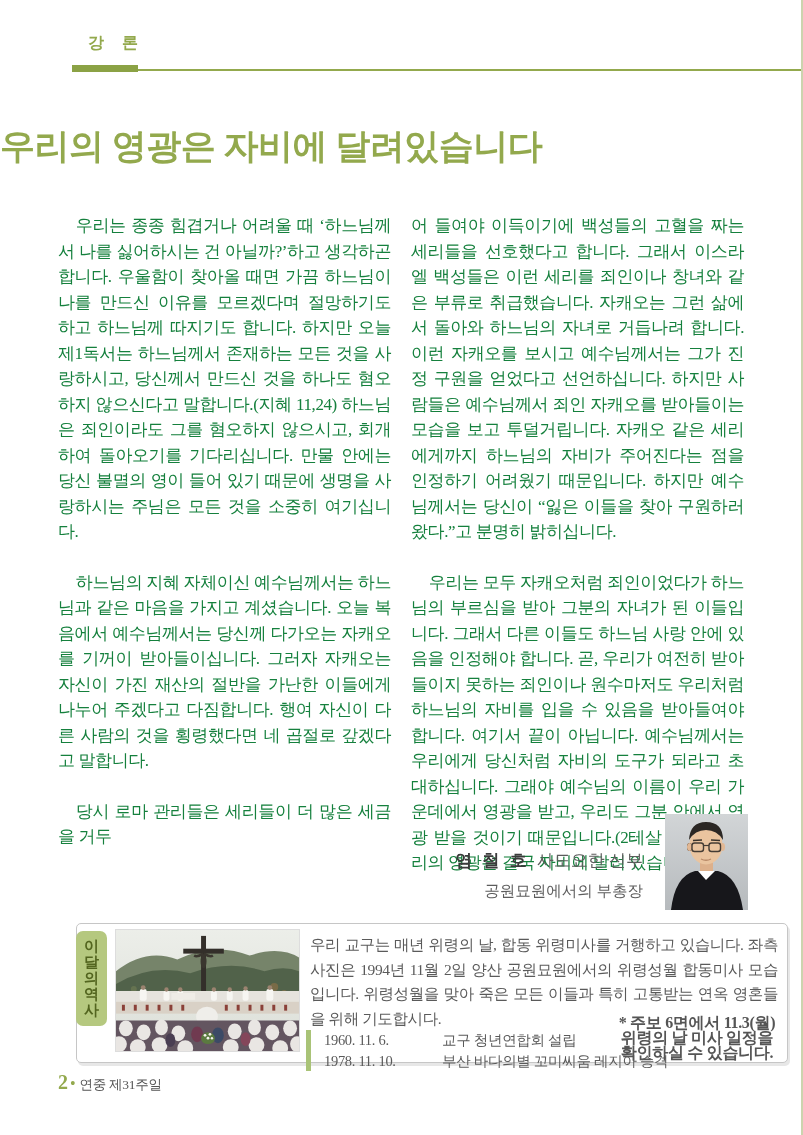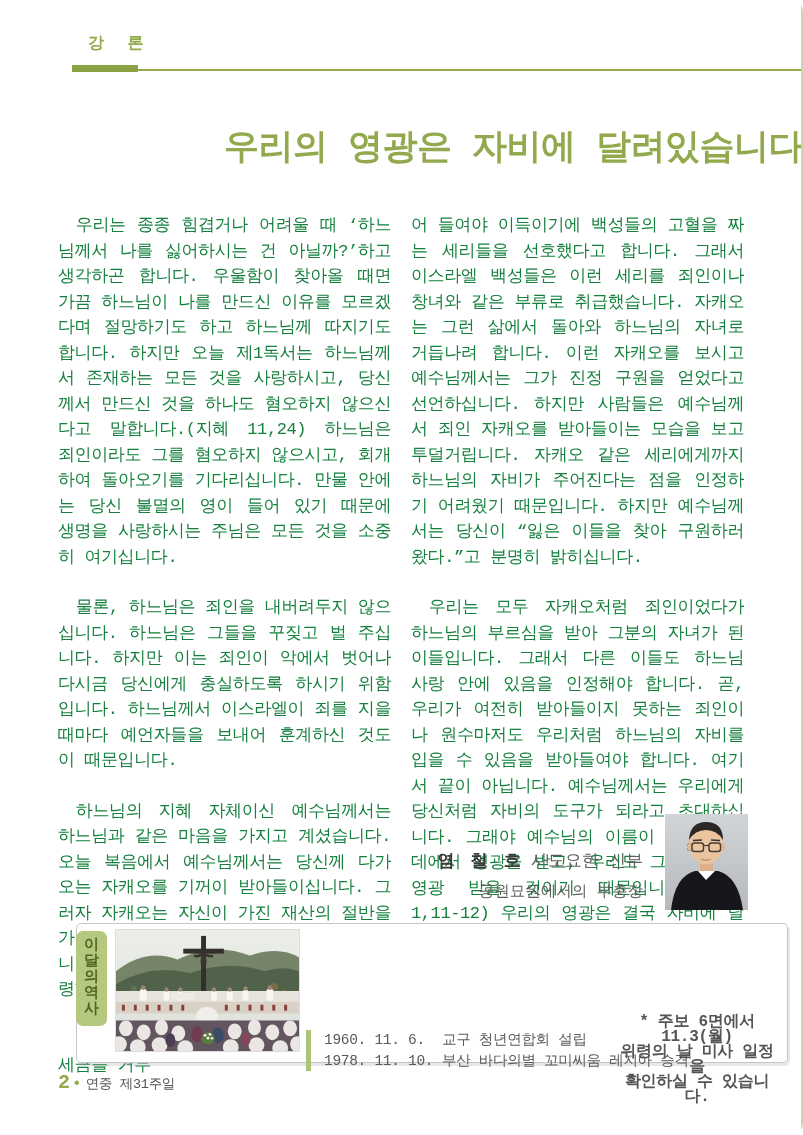--- a/index.html
+++ b/index.html
@@ -2,24 +2,23 @@
 <html><head>
 <meta charset="utf-8">
 <style>
   * { margin: 0; padding: 0; box-sizing: border-box; }
   html, body { background: #ffffff; }
   .page {
     position: relative;
     width: 803px;
     height: 1135px;
     background: #ffffff;
-    font-family: Liberation Mono, monospace;
+    font-family: Liberation Serif, serif;
     overflow: hidden;
     margin: 0 auto;
-    border-radius: 12px;
   }
   
   .section-tag {
     position: absolute;
     left: 88px; top: 33px;
     font-size: 16px;
     font-weight: 700;
     color: #93a94d;
     letter-spacing: 7px;
   }
@@ -33,21 +32,21 @@
     position: absolute;
     left: 72px; top: 65px;
     width: 66px; height: 7px;
     background: #8ba245;
   }
   
   .title {
     position: absolute;
     top: 123px; left: 0;
     width: 100%;
-    text-align: right;
+    text-align: left;
     font-size: 35px;
     font-weight: 800;
     color: #93a94d;
     letter-spacing: -0.5px;
   }
   
   .col {
     position: absolute;
     top: 213px;
     width: 333px;
@@ -180,21 +179,20 @@
 <div class="page">
 
   <div class="section-tag">강 론</div>
   <div class="rule-thin"></div>
   <div class="rule-thick"></div>
 
   <h1 class="title">우리의 영광은 자비에 달려있습니다</h1>
 
   <div class="col col-left">
     <p>우리는 종종 힘겹거나 어려울 때 ‘하느님께서 나를 싫어하시는 건 아닐까?’하고 생각하곤 합니다. 우울함이 찾아올 때면 가끔 하느님이 나를 만드신 이유를 모르겠다며 절망하기도 하고 하느님께 따지기도 합니다. 하지만 오늘 제1독서는 하느님께서 존재하는 모든 것을 사랑하시고, 당신께서 만드신 것을 하나도 혐오하지 않으신다고 말합니다.(지혜 11,24) 하느님은 죄인이라도 그를 혐오하지 않으시고, 회개하여 돌아오기를 기다리십니다. 만물 안에는 당신 불멸의 영이 들어 있기 때문에 생명을 사랑하시는 주님은 모든 것을 소중히 여기십니다.</p>
-    <p>물론, 하느님은 죄인을 내버려두지 않으십니다. 하느님은 그들을 꾸짖고 벌 주십니다. 하지만 이는 죄인이 악에서 벗어나 다시금 당신에게 충실하도록 하시기 위함입니다. 하느님께서 이스라엘이 죄를 지을 때마다 예언자들을 보내어 훈계하신 것도 이 때문입니다.</p>
     <p>하느님의 지혜 자체이신 예수님께서는 하느님과 같은 마음을 가지고 계셨습니다. 오늘 복음에서 예수님께서는 당신께 다가오는 자캐오를 기꺼이 받아들이십니다. 그러자 자캐오는 자신이 가진 재산의 절반을 가난한 이들에게 나누어 주겠다고 다짐합니다. 행여 자신이 다른 사람의 것을 횡령했다면 네 곱절로 갚겠다고 말합니다.</p>
     <p>당시 로마 관리들은 세리들이 더 많은 세금을 거두</p>
   </div>
 
   <div class="col col-right">
     <p style="text-indent:0;">어 들여야 이득이기에 백성들의 고혈을 짜는 세리들을 선호했다고 합니다. 그래서 이스라엘 백성들은 이런 세리를 죄인이나 창녀와 같은 부류로 취급했습니다. 자캐오는 그런 삶에서 돌아와 하느님의 자녀로 거듭나려 합니다. 이런 자캐오를 보시고 예수님께서는 그가 진정 구원을 얻었다고 선언하십니다. 하지만 사람들은 예수님께서 죄인 자캐오를 받아들이는 모습을 보고 투덜거립니다. 자캐오 같은 세리에게까지 하느님의 자비가 주어진다는 점을 인정하기 어려웠기 때문입니다. 하지만 예수님께서는 당신이 “잃은 이들을 찾아 구원하러 왔다.”고 분명히 밝히십니다.</p>
     <p>우리는 모두 자캐오처럼 죄인이었다가 하느님의 부르심을 받아 그분의 자녀가 된 이들입니다. 그래서 다른 이들도 하느님 사랑 안에 있음을 인정해야 합니다. 곧, 우리가 여전히 받아들이지 못하는 죄인이나 원수마저도 우리처럼 하느님의 자비를 입을 수 있음을 받아들여야 합니다. 여기서 끝이 아닙니다. 예수님께서는 우리에게 당신처럼 자비의 도구가 되라고 초대하십니다. 그래야 예수님의 이름이 우리 가운데에서 영광을 받고, 우리도 그분 안에서 영광 받을 것이기 때문입니다.(2테살 1,11-12) 우리의 영광은 결국 자비에 달려 있습니다.</p>
   </div>
 
   <div class="author">
@@ -324,20 +322,21 @@
         <ellipse cx="93" cy="110" rx="7" ry="6" fill="#5b7a40"></ellipse>
         <g fill="#f4f2ec">
           <circle cx="90" cy="107" r="1.4"></circle>
             <circle cx="95" cy="106" r="1.4"></circle>
           <circle cx="93" cy="110" r="1.4"></circle>
             <circle cx="97" cy="110" r="1.2"></circle>
         </g>
       </svg>
     </div>
 
+    <p class="history-desc">우리 교구는 매년 위령의 날, 합동 위령미사를 거행하고 있습니다. 좌측 사진은 1994년 11월 2일 양산 공원묘원에서의 위령성월 합동미사 모습입니다. 위령성월을 맞아 죽은 모든 이들과 특히 고통받는 연옥 영혼들을 위해 기도합시다.</p>
 
     <div class="timeline-wrap">
       <div class="timeline-bar"></div>
       <div class="timeline">
         <div class="event">
           <span class="date">1960. 11.  6.</span><span class="etext">교구 청년연합회 설립</span>
         </div>
         <div class="event">
           <span class="date">1978. 11. 10.</span><span class="etext">부산 바다의별 꼬미씨움 레지아 승격</span>
         </div>

